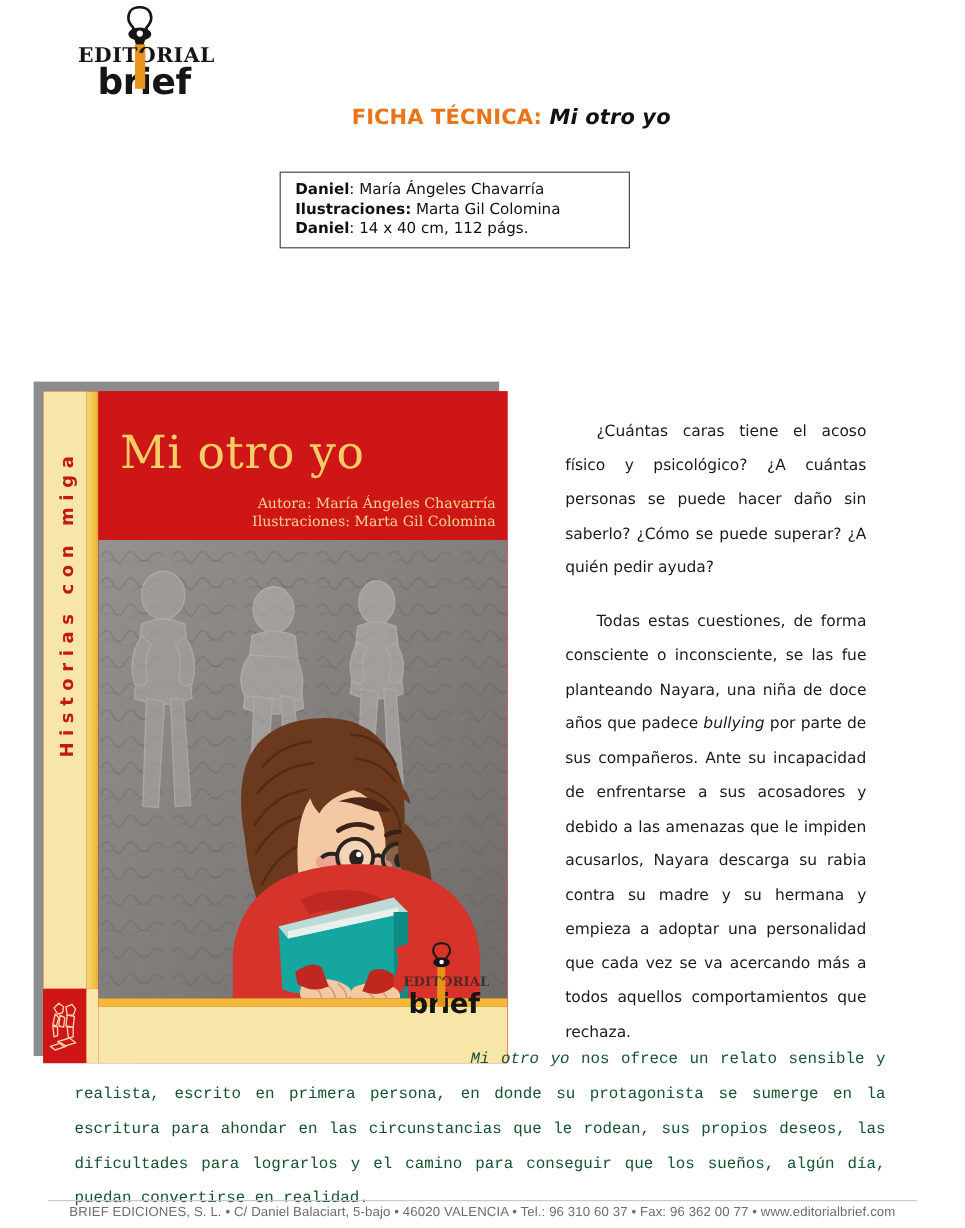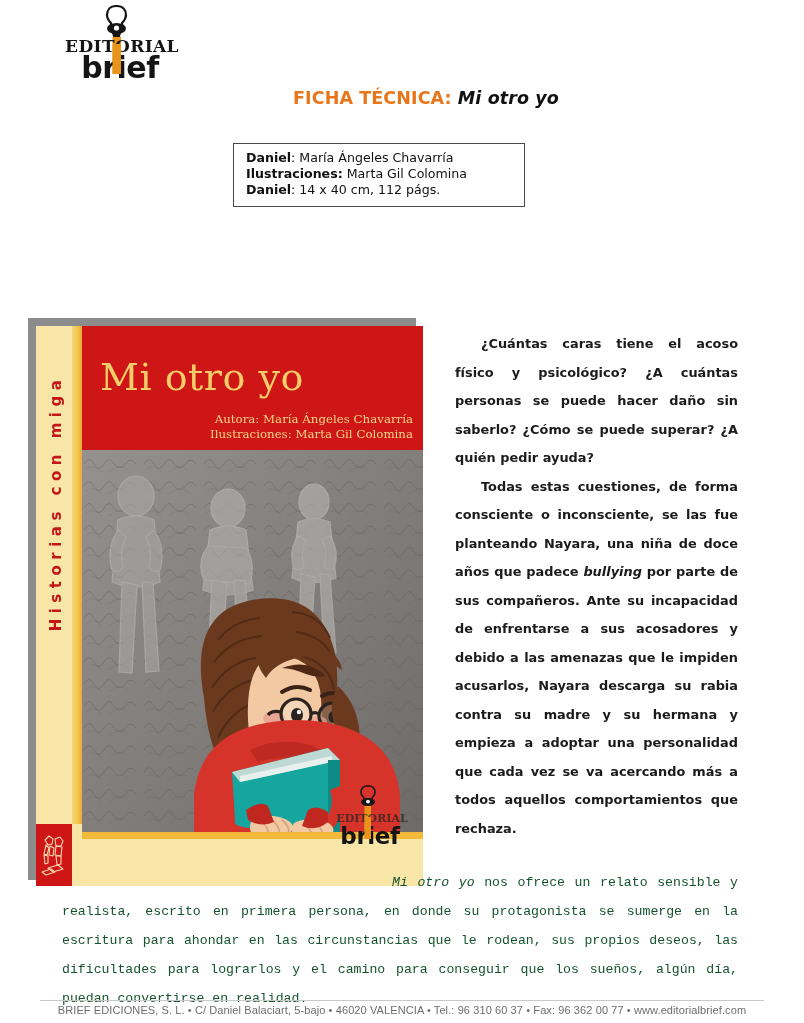--- a/index.html
+++ b/index.html
@@ -93,21 +93,21 @@
   
   #rightcol{
     position:absolute;left:455px;top:330px;width:283px;
     font-family:"DejaVu Sans",sans-serif;
     font-size:12.9px;
     line-height:28.5px;
     color:#1b1b1b;
     text-align:justify;
     text-justify:inter-word;
   }
-  #rightcol p{margin:0;text-indent:26px;font-weight:bold;}
+  #rightcol p{margin:16px;text-indent:26px;}
   #rightcol i{font-style:italic;}
 
   
   #bottompara{
     position:absolute;left:62px;top:868px;width:676px;
     font-family:Liberation Mono, monospace;
     font-size:13.2px;
     line-height:29px;
     color:#14532d;
     text-align:justify;

